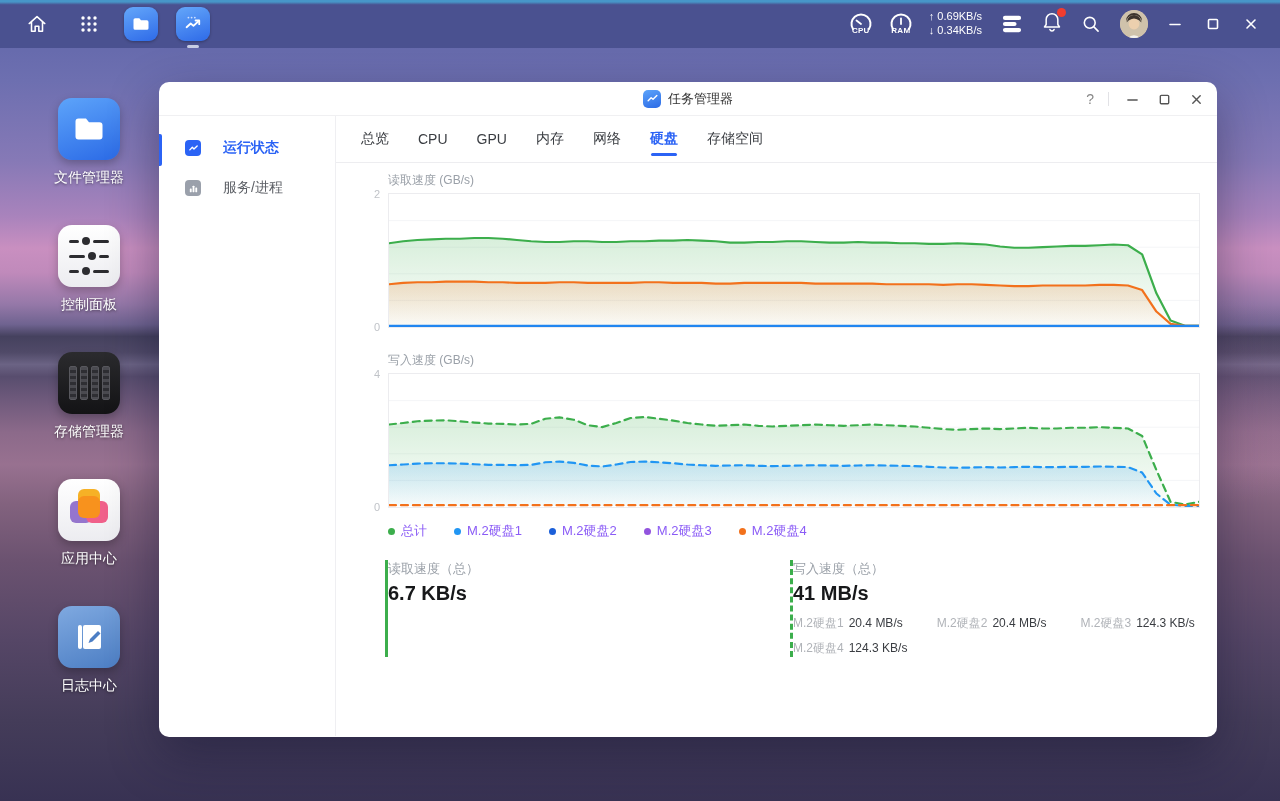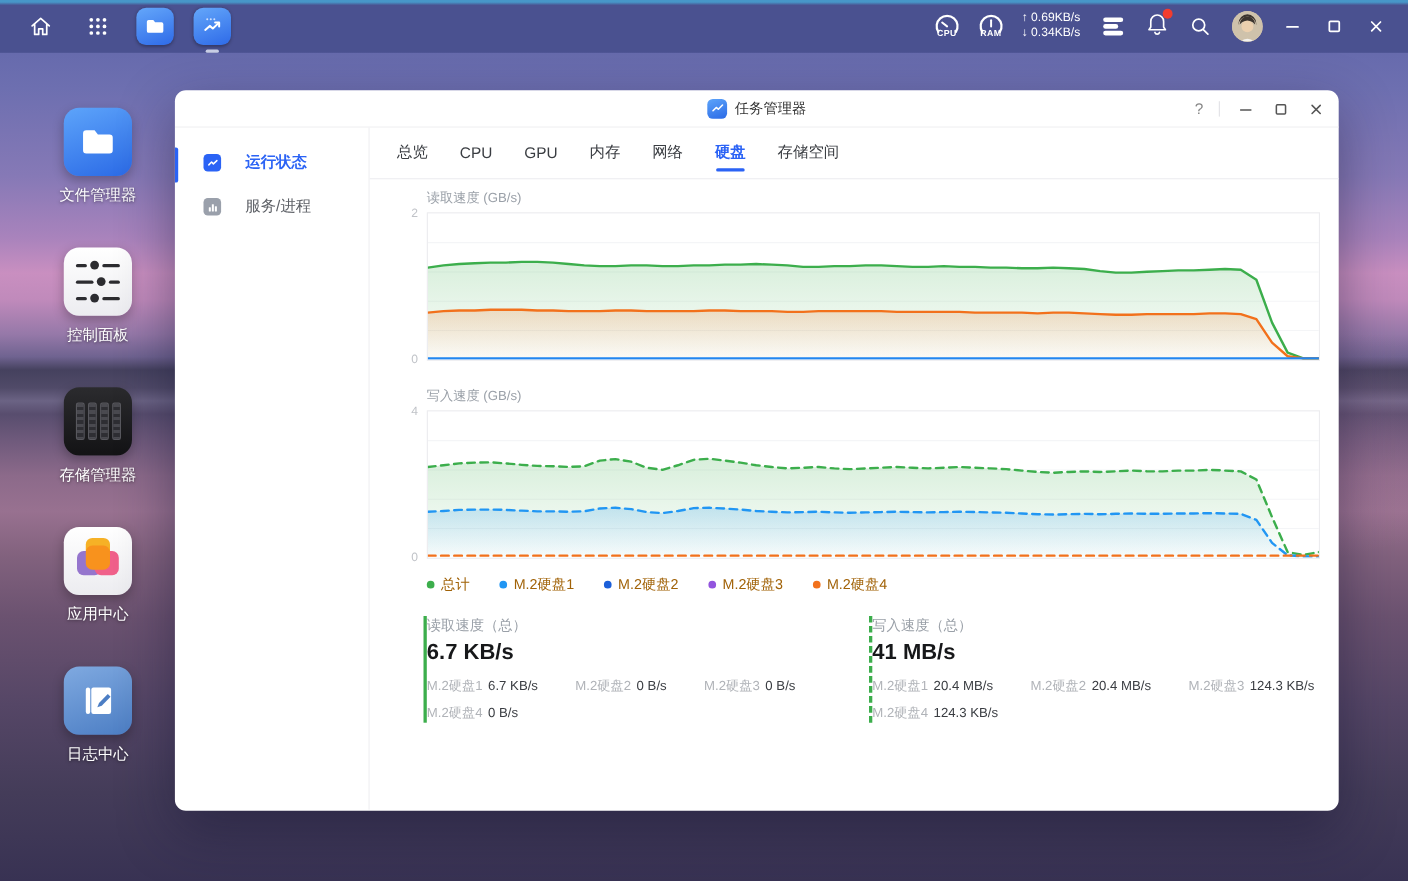--- a/index.html
+++ b/index.html
@@ -89,21 +89,21 @@
 
   .chart-title { font-size:12px; color:#9aa0a8; margin:9px 0 4px 52px; }
   .chart-row { display:flex; }
   .ylabels { width:52px; position:relative; flex:none; }
   .ylabels span { position:absolute; right:8px; font-size:11px; color:#c0c3c8; line-height:1; }
   .ylabels .ymax { top:-4px; } .ylabels .ymin { bottom:-5px; }
   .plot { width:812px; height:135px; border:1px solid #ececef; background:#fff; }
   .plot svg { display:block; width:100%; height:100%; }
 
   .legend { display:flex; align-items:center; gap:27px; margin:14px 0 0 52px; }
-  .legend-item { display:flex; align-items:center; gap:6px; font-size:13px; color:#a16207; cursor:pointer; }
+  .legend-item { display:flex; align-items:center; gap:6px; font-size:13px; color:#8b5cf6; cursor:pointer; }
   .ldot { width:7px; height:7px; border-radius:50%; flex:none; }
 
   .stats { display:flex; margin:20px 0 0 49px; }
   .stat-block { }
   .stat-block.read { border-left:3px solid #3cae4c; width:405px; }
   .stat-block.write { border-left:3px dashed #3cae4c; width:400px; }
   .stat-title { font-size:13px; color:#9aa0a8; }
   .stat-value { font-size:20px; font-weight:700; color:#17181a; margin-top:4px; }
   .stat-rows { margin-top:10px; font-size:12px; }
   .stat-line { display:flex; gap:34px; margin-top:8px; }
@@ -441,30 +441,20 @@
           <div class="legend-item">
             <span class="ldot" style="background: rgb(242, 113, 28);"></span>
             <span>M.2硬盘4</span>
           </div>
         </div>
 
         <div class="stats">
           <div class="stat-block read">
             <div class="stat-title">读取速度（总）</div>
             <div class="stat-value">6.7 KB/s</div>
-            <div class="stat-rows">
-              <div class="stat-line">
-                <span class="stat-cell"><span class="lb">M.2硬盘1</span><span class="vl">6.7 KB/s</span></span>
-                <span class="stat-cell"><span class="lb">M.2硬盘2</span><span class="vl">0 B/s</span></span>
-                <span class="stat-cell"><span class="lb">M.2硬盘3</span><span class="vl">0 B/s</span></span>
-              </div>
-              <div class="stat-line">
-                <span class="stat-cell"><span class="lb">M.2硬盘4</span><span class="vl">0 B/s</span></span>
-              </div>
-            </div>
           </div>
           <div class="stat-block write">
             <div class="stat-title">写入速度（总）</div>
             <div class="stat-value">41 MB/s</div>
             <div class="stat-rows">
               <div class="stat-line">
                 <span class="stat-cell"><span class="lb">M.2硬盘1</span><span class="vl">20.4 MB/s</span></span>
                 <span class="stat-cell"><span class="lb">M.2硬盘2</span><span class="vl">20.4 MB/s</span></span>
                 <span class="stat-cell"><span class="lb">M.2硬盘3</span><span class="vl">124.3 KB/s</span></span>
               </div>

